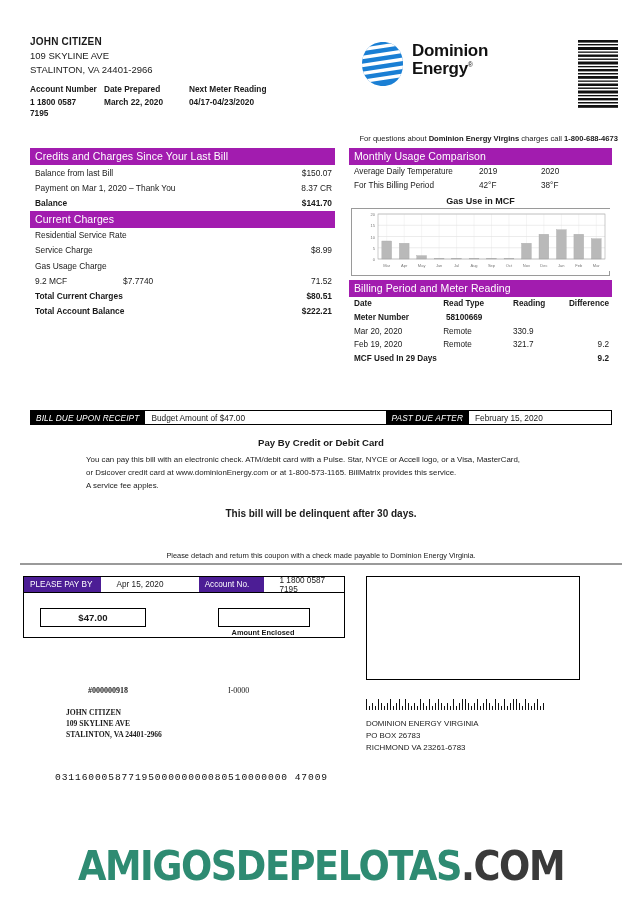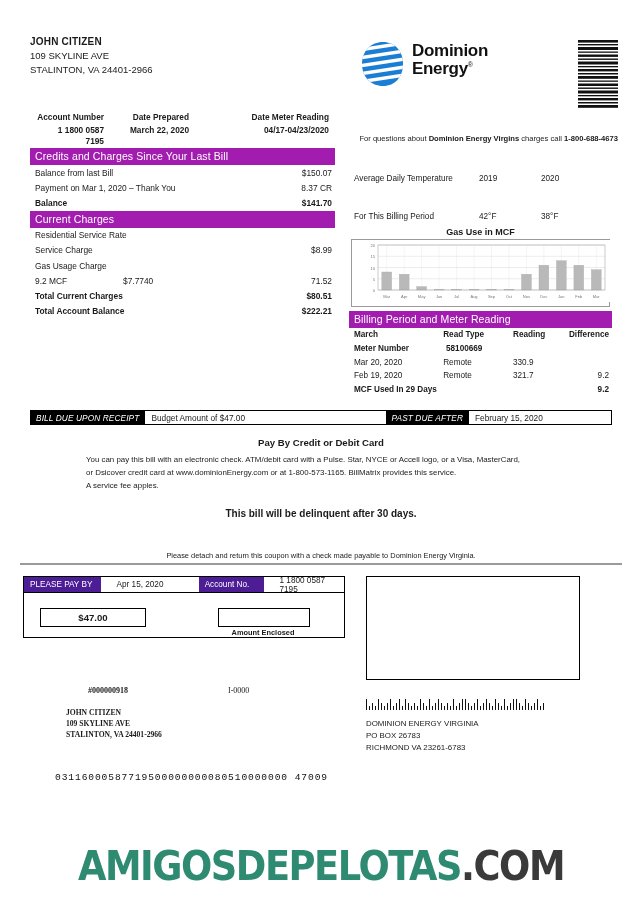--- a/index.html
+++ b/index.html
@@ -4,21 +4,21 @@
 <style>
   html,body{margin:0;padding:0;background:#ffffff;}
   body{width:642px;height:914px;position:relative;font-family:"Liberation Sans",sans-serif;color:#1a1a1a;-webkit-font-smoothing:antialiased;}
   .page{position:absolute;left:0;top:0;width:642px;height:914px;overflow:hidden;}
 
   
   .cust-name{position:absolute;left:30px;top:36px;font-size:10px;font-weight:bold;letter-spacing:.2px;}
   .cust-a1{position:absolute;left:30px;top:50px;font-size:9.5px;}
   .cust-a2{position:absolute;left:30px;top:64px;font-size:9.5px;}
 
-  .acct-grid{position:absolute;left:30px;top:112px;width:300px;text-align:right;}
+  .acct-grid{position:absolute;left:30px;top:84px;width:300px;}
   .acct-grid .row{display:flex;}
   .acct-grid .c1{width:74px;}
   .acct-grid .c2{width:85px;}
   .acct-grid .c3{width:140px;}
   .acct-grid .hd{font-size:8.3px;font-weight:bold;padding-bottom:3px;}
   .acct-grid .vl{font-size:8.3px;font-weight:bold;line-height:1.3;}
 
   
   .logo-wrap{position:absolute;left:360px;top:40px;width:200px;height:50px;}
   .logo-mark{position:absolute;left:0;top:1px;width:44px;height:46px;}
@@ -36,21 +36,21 @@
 
   .left-col{position:absolute;left:30px;top:148px;width:305px;}
   .right-col{position:absolute;left:349px;top:148px;width:263px;}
 
   .lrow{display:flex;font-size:8.4px;padding:2.6px 3px 2.6px 5px;}
   .lrow .lbl{flex:1;}
   .lrow .amt{text-align:right;width:70px;}
   .lrow.b{font-weight:bold;}
 
   
-  .usage-row{display:flex;font-size:8.2px;padding:2.4px 3px 2.4px 5px;margin-top:24px;}
+  .usage-row{display:flex;font-size:8.2px;padding:2.4px 3px 2.4px 5px;}
   .usage-row .u1{width:125px;}
   .usage-row .u2{width:62px;}
   .usage-row .u3{width:62px;}
   .gastitle{text-align:center;font-size:9px;font-weight:bold;padding:3px 0 2px;}
   .chartbox{border:1px solid #9a9a9a;margin:0 2px 4px 2px;background:#fff;}
 
   
   .mrow{display:flex;font-size:8.2px;padding:2.4px 3px 2.4px 5px;}
   .mrow .m1{width:92px;}
   .mrow .m2{width:72px;}
@@ -102,21 +102,21 @@
 <div class="page">
 
   <div class="cust-name">JOHN CITIZEN</div>
   <div class="cust-a1">109 SKYLINE AVE</div>
   <div class="cust-a2">STALINTON, VA 24401-2966</div>
 
   <div class="acct-grid">
     <div class="row">
       <div class="c1 hd">Account Number</div>
       <div class="c2 hd">Date Prepared</div>
-      <div class="c3 hd">Date Meter Reading</div>
+      <div class="c3 hd">Next Meter Reading</div>
     </div>
     <div class="row">
       <div class="c1 vl">1 1800 0587</div>
       <div class="c2 vl">March 22, 2020</div>
       <div class="c3 vl">04/17-04/23/2020</div>
     </div>
     <div class="row">
       <div class="c1 vl">7195</div>
     </div>
   </div>
@@ -217,20 +217,21 @@
       <div class="amt">$80.51</div>
     </div>
     <div class="lrow b">
       <div class="lbl">Total Account Balance</div>
       <div class="amt">$222.21</div>
     </div>
   </div>
 
   <div class="right-col">
 
+    <div class="blkbar">Monthly Usage Comparison</div>
 
     <div class="usage-row">
       <div class="u1">Average Daily Temperature</div>
       <div class="u2">2019</div>
       <div class="u3">2020</div>
     </div>
     <div class="usage-row">
       <div class="u1">For This Billing Period</div>
       <div class="u2">42°F</div>
       <div class="u3">38°F</div>
@@ -290,21 +291,21 @@
           <line x1="244.26923076923075" y1="5" x2="244.26923076923075" y2="50" stroke="#e4e4e4" stroke-width="0.4"></line>
           <rect x="239.37999999999997" y="29.75" width="9.778461538461539" height="20.25" fill="#b9b9b9" stroke="#a6a6a6" stroke-width="0.35"></rect>
           <text x="244.26923076923075" y="58" text-anchor="middle" font-size="4" font-family="&quot;Liberation Sans&quot;, sans-serif" fill="#777">Mar</text>
           <rect x="26" y="5" width="227" height="45" fill="none" stroke="#a8a8a8" stroke-width="0.6"></rect>
         </svg>
     </div>
 
     <div class="blkbar">Billing Period and Meter Reading</div>
 
     <div class="mrow b">
-      <div class="m1">March</div>
+      <div class="m1">Date</div>
       <div class="m2">Read Type</div>
       <div class="m3">Reading</div>
       <div class="m4">Difference</div>
     </div>
     <div class="mrow b">
       <div class="m1">Meter Number</div>
       <div class="m2">58100669</div>
     </div>
     <div class="mrow">
       <div class="m1">Mar 20, 2020</div>

